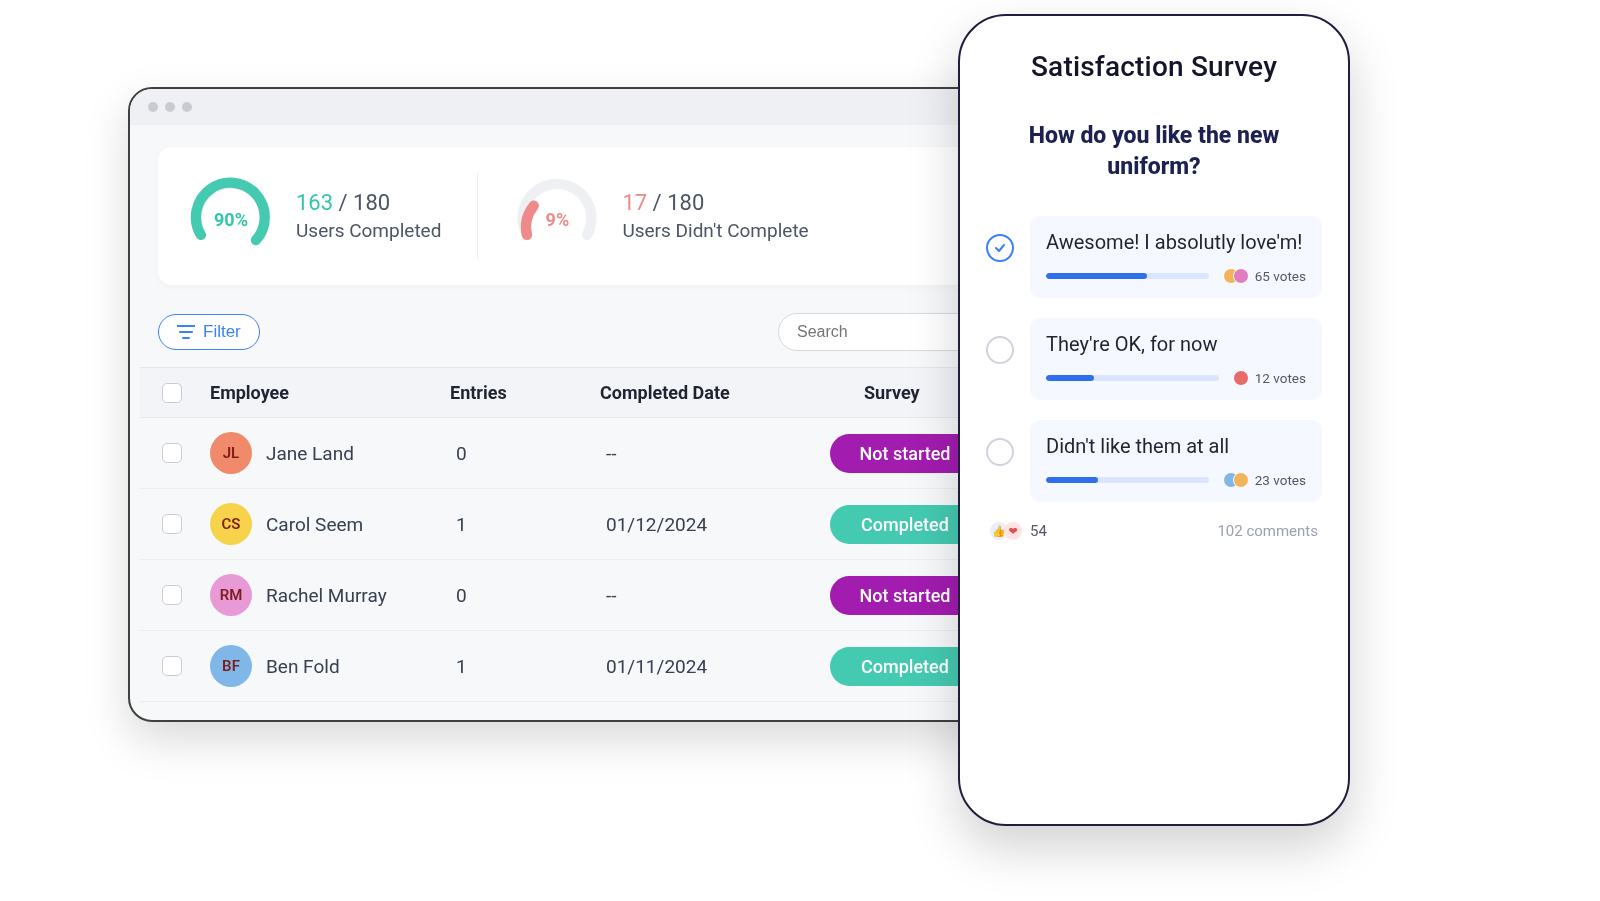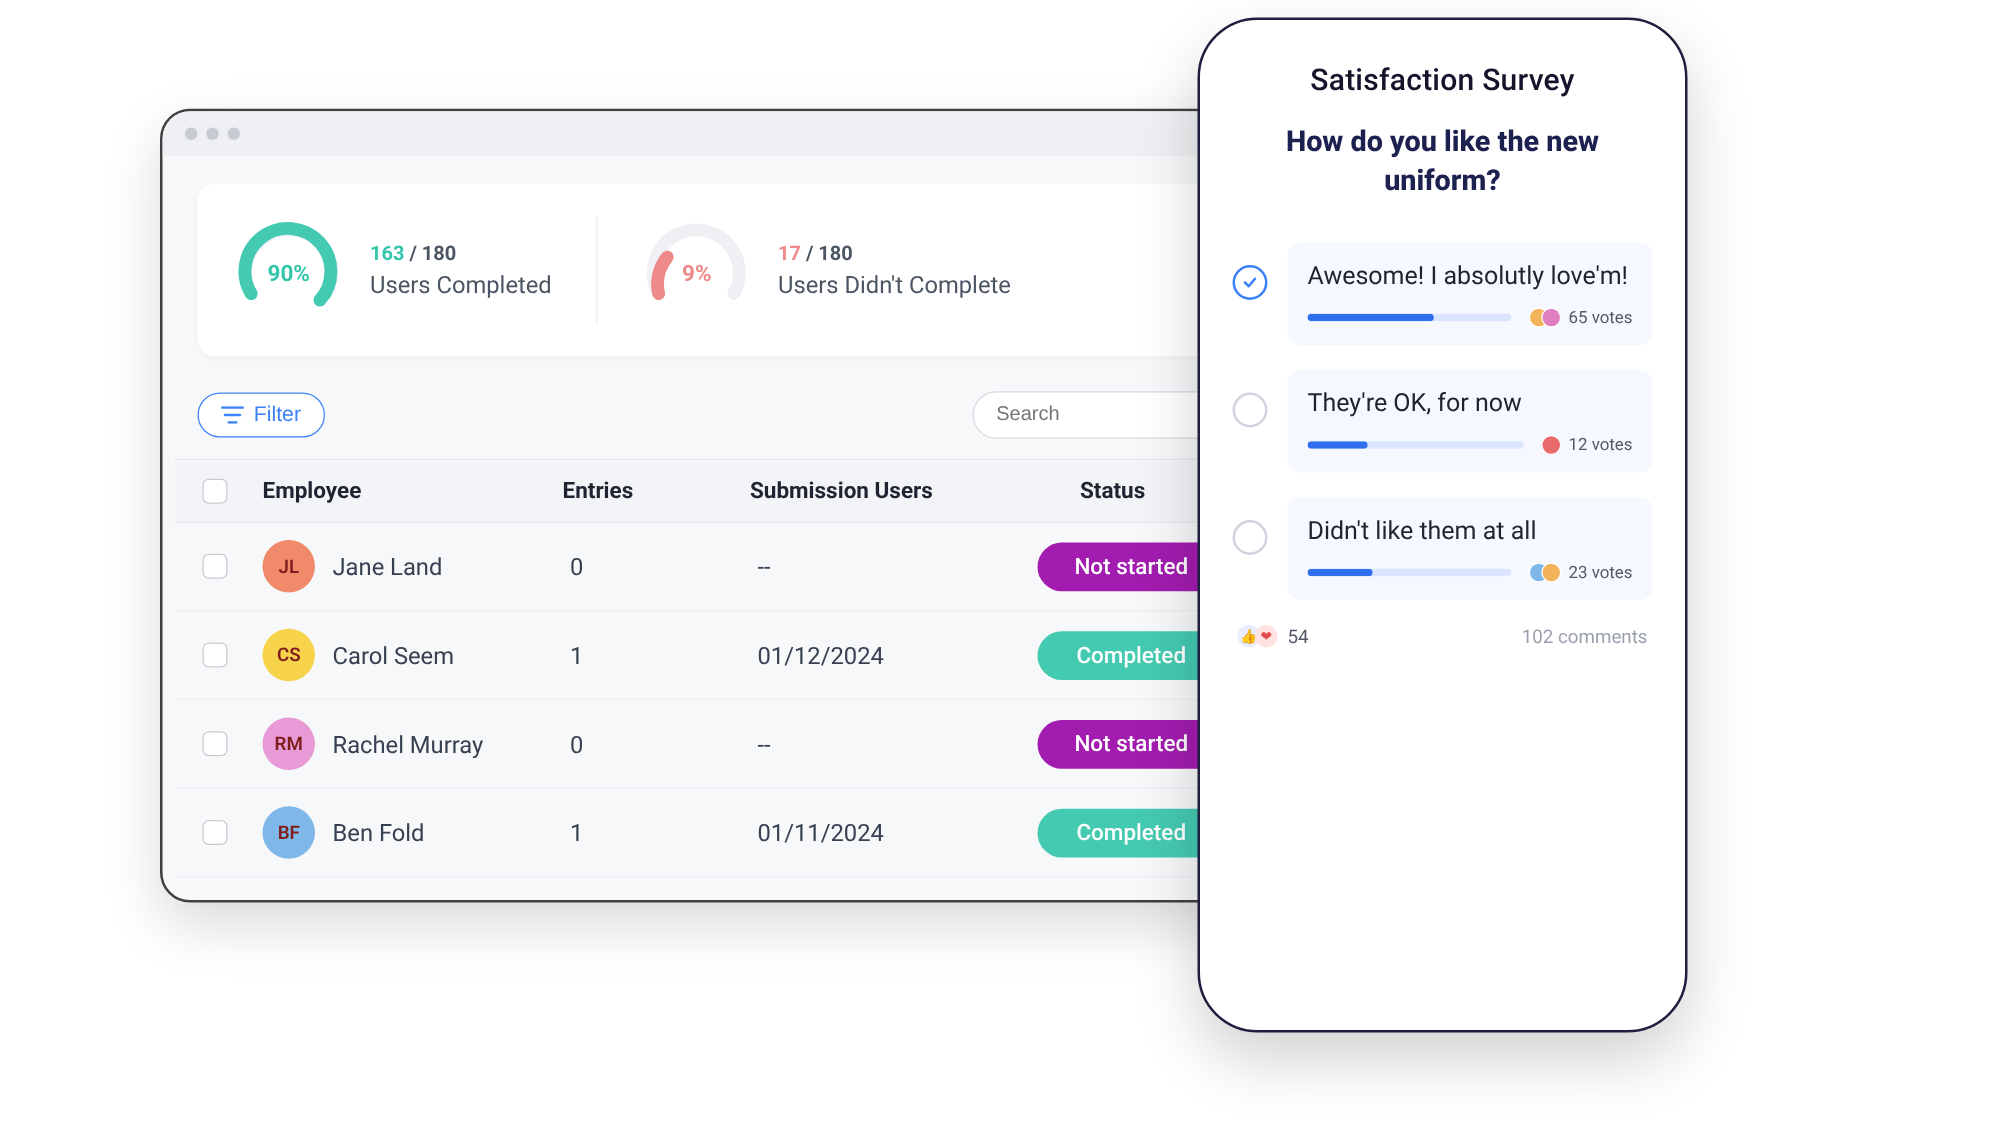--- a/index.html
+++ b/index.html
@@ -55,21 +55,21 @@
   .gauge svg { width: 86px; height: 86px; }
   .gauge-label {
     position: absolute; inset: 0;
     display: flex; align-items: center; justify-content: center;
     font-size: 18px; font-weight: 700;
     padding-top: 6px;
   }
   .gauge-teal .gauge-label { color: #34c6ad; }
   .gauge-red  .gauge-label { color: #ef8a8a; }
   .stat-text { display: flex; flex-direction: column; gap: 4px; }
-  .stat-nums { font-size: 16px; font-weight: 700; color: #4b5563; }
+  .stat-nums { font-size: 22px; font-weight: 400; color: #4b5563; }
   .stat-nums .hi-teal { color: #34c6ad; }
   .stat-nums .hi-red  { color: #ef8a8a; }
   .stat-caption { font-size: 19px; color: #4b5563; }
 
   
   .controls {
     margin: 28px 28px 0 28px;
     display: flex;
     align-items: center;
     justify-content: space-between;
@@ -161,25 +161,25 @@
     width: 392px;
     height: 812px;
     border: 2.5px solid #1e1e3f;
     border-radius: 48px;
     background: #ffffff;
     box-shadow: 0 22px 50px rgba(0,0,0,0.18);
     overflow: hidden;
     padding: 34px 26px 0 26px;
   }
   .survey-title {
-    font-size: 24px;
+    font-size: 28px;
     font-weight: 500;
     color: #14142b;
     text-align: center;
-    margin-bottom: 20px;
+    margin-bottom: 37px;
     letter-spacing: 0.2px;
   }
   .question {
     font-size: 23px;
     font-weight: 800;
     color: #1c2150;
     text-align: center;
     line-height: 1.35;
     margin-bottom: 34px;
   }
@@ -308,22 +308,22 @@
     <input class="search-input" placeholder="Search" style="">
   </div>
 
   <div class="table">
     <div class="thead">
       <div>
           <div class="chk"></div>
         </div>
       <div class="th-emp">Employee</div>
       <div>Entries</div>
-      <div>Submission Users</div>
-      <div style="padding-left:34px;">Status</div>
+      <div>Completed Date</div>
+      <div style="padding-left:34px;">Survey</div>
     </div>
     <div id="tbody">
         <div class="trow">
     <div>
             <div class="chk"></div>
           </div>
     <div class="emp">
       <div class="avatar" style="background:#f08a6b">JL</div>
       <span>Jane Land</span>
     </div>

